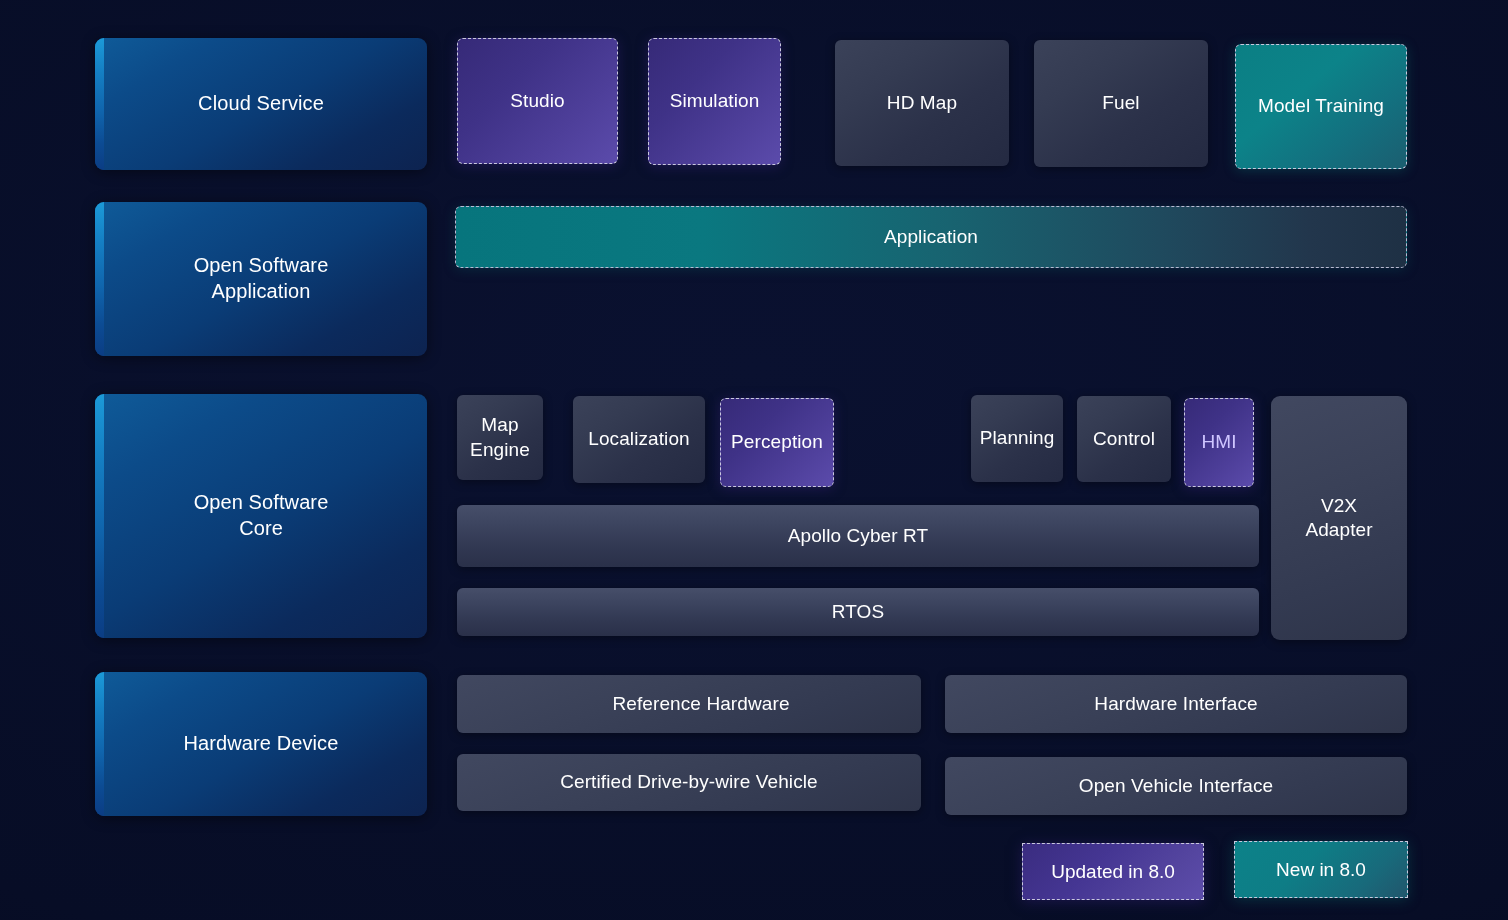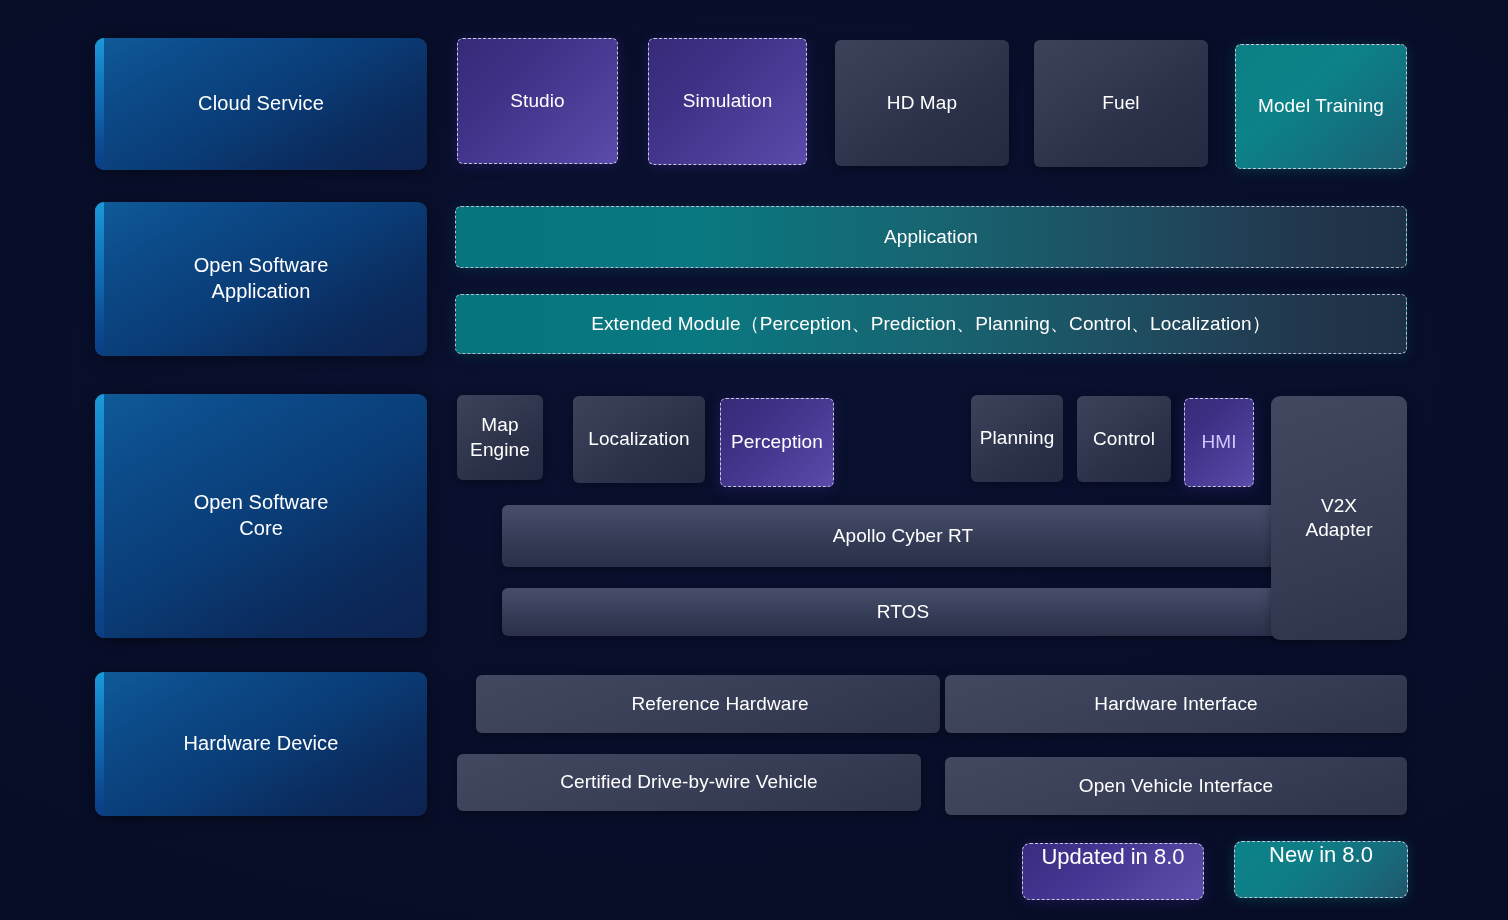--- a/index.html
+++ b/index.html
@@ -58,21 +58,20 @@
 
   
   .slate {
     background: linear-gradient(145deg, #3b4259 0%, #343b52 30%, #2b3149 62%, #242a42 100%);
     box-shadow: 0 2px 10px rgba(0,0,0,.38);
   }
   
   .slate-bar {
     background: linear-gradient(180deg, #464e69 0%, #3c445f 32%, #313852 68%, #2a3049 100%);
     box-shadow: 0 2px 10px rgba(0,0,0,.38);
-    margin-left: 45px;
   }
   .slate-soft {
     background: linear-gradient(160deg, #414860 0%, #3a4158 38%, #333a51 72%, #2e3449 100%);
     box-shadow: 0 2px 10px rgba(0,0,0,.38);
   }
 
   
   .purple {
     background: linear-gradient(135deg, #362a78 0%, #3f3287 35%, #4e3f9a 70%, #5b4bab 100%);
     border: 1px dashed #c9c8dd;
@@ -89,24 +88,25 @@
   
   .teal-wide {
     background: linear-gradient(90deg, #07757d 0%, #0a7880 26%, #186370 52%, #1f4a5e 74%, #22364c 90%, #1e3044 100%);
     border: 1px dashed #b9bad2;
     box-shadow: 0 2px 12px rgba(8,80,90,.35);
   }
 
   
   .chip {
     position: absolute;
-    border-radius: 8px;
+    border-radius: 0;
     display: flex;
+    align-items: center;
     justify-content: center;
-    font-size: 22px;
+    font-size: 19px;
     color: #fff;
   }
   .chip.purple {
     background: linear-gradient(135deg, #3a2c80 0%, #453693 40%, #54459f 75%, #5d4dab 100%);
   }
   .chip.teal {
     background: linear-gradient(135deg, #0c8289 0%, #0e7d86 40%, #186a7b 75%, #21566c 100%);
   }
 
   .hmi-label { color: #cfc6ff; }
@@ -131,43 +131,40 @@
   </div>
 
   <div class="card rail" style="left:95px; top:672px; width:332px; height:144px;">
     <span>Hardware Device</span>
   </div>
 
   <div class="card purple" style="left:457px; top:38px; width:161px; height:126px; font-size:19px;">
     <span>Studio</span>
   </div>
 
-  <div class="card purple" style="left:648px; top:38px; width:159px; height:127px; font-size:19px;">
+  <div class="card purple" style="left:648px; top:38px; width:133px; height:127px; font-size:19px;">
     <span>Simulation</span>
   </div>
 
   <div class="card slate" style="left:835px; top:40px; width:174px; height:126px; font-size:19px;">
     <span>HD Map</span>
   </div>
 
   <div class="card slate" style="left:1034px; top:40px; width:174px; height:127px; font-size:19px;">
     <span>Fuel</span>
   </div>
 
   <div class="card teal" style="left:1235px; top:44px; width:172px; height:125px; font-size:19px;">
     <span>Model Training</span>
   </div>
 
   <div class="card teal-wide" style="left:455px; top:206px; width:952px; height:62px; font-size:19px;">
     <span>Application</span>
   </div>
 
-  <div class="card teal-wide" style="left:455px; top:294px; width:952px; height:60px; font-size:19px;">
-    <span>Extended Module（Perception、Prediction、Planning、Control、Localization）</span>
-  </div>
 
   <div class="card slate" style="left:457px; top:395px; width:86px; height:85px; font-size:19px;">
     <span>Map
 Engine</span>
   </div>
 
   <div class="card slate" style="left:573px; top:396px; width:132px; height:87px; font-size:19px;">
     <span>Localization</span>
   </div>
 
@@ -194,21 +191,21 @@
 
   <div class="card slate-bar" style="left:457px; top:588px; width:802px; height:48px; font-size:19px;">
     <span>RTOS</span>
   </div>
 
   <div class="card slate-soft" style="left:1271px; top:396px; width:136px; height:244px; font-size:19px;border-radius:9px;">
     <span>V2X
 Adapter</span>
   </div>
 
-  <div class="card slate-soft" style="left:476px; top:675px; width:464px; height:58px; font-size:19px;padding-left:24px;">
+  <div class="card slate-soft" style="left:457px; top:675px; width:464px; height:58px; font-size:19px;padding-left:24px;">
     <span>Reference Hardware</span>
   </div>
 
   <div class="card slate-soft" style="left:945px; top:675px; width:462px; height:58px; font-size:19px;">
     <span>Hardware Interface</span>
   </div>
 
   <div class="card slate-soft" style="left:457px; top:754px; width:464px; height:57px; font-size:19px;">
     <span>Certified Drive-by-wire Vehicle</span>
   </div>

